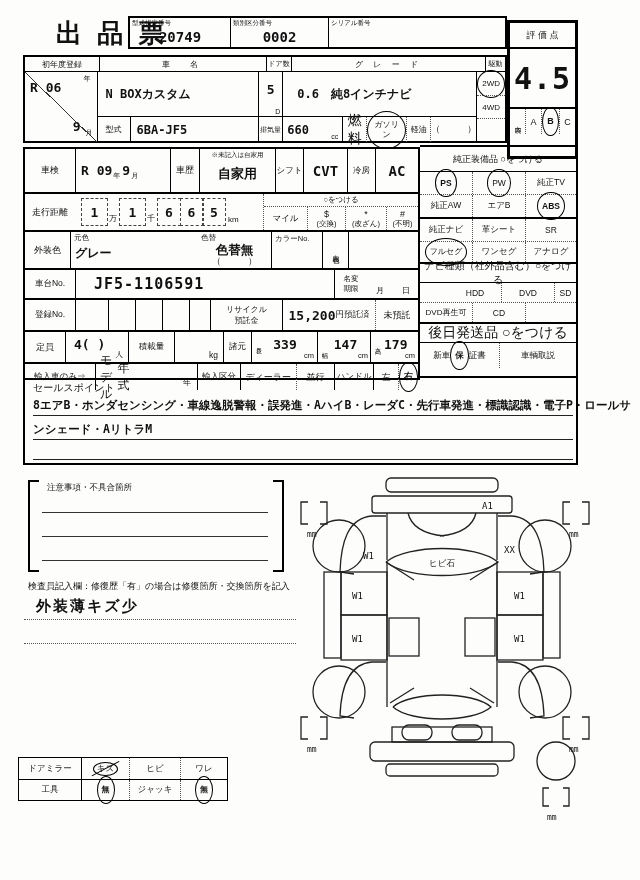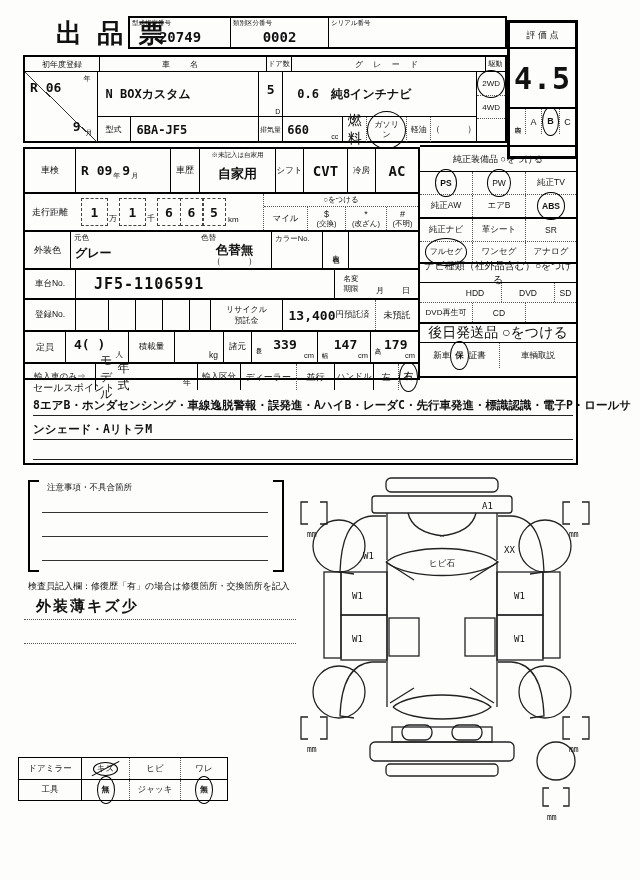--- a/index.html
+++ b/index.html
@@ -225,21 +225,21 @@
         <div class="bl" style="width:26px;height:100%;"></div>
         <div class="bl" style="width:26px;height:100%;"></div>
         <div class="bl" style="width:26px;height:100%;"></div>
         <div class="bl" style="flex:1;height:100%;"></div>
       </div>
       <div class="ctr bl" style="width:71px;height:100%;flex-direction:column;font-size:8px;">
         <span class="l">リサイクル</span>
         <span class="l">預託金</span>
       </div>
       <div class="ctr bl" style="width:92px;height:100%;">
-        <span class="v" style="font-size:13px;">13,400</span>
+        <span class="v" style="font-size:13px;">15,200</span>
         <span class="l" style="font-size:8.5px;">円預託済</span>
       </div>
       <div class="ctr bld l" style="flex:1;height:100%;font-size:9px;">未預託</div>
     </div>
 
     <div class="fx" style="height:30px;border-bottom:2px solid #000;">
       <div class="ctr l" style="width:40px;height:100%;font-size:9px;">定員</div>
       <div class="bl" style="width:62px;height:100%;position:relative;">
         <span class="a v" style="left:8px;top:5px;font-size:13px;">4(  )</span>
         <span class="a l" style="right:5px;bottom:2px;font-size:7.5px;">人</span>

